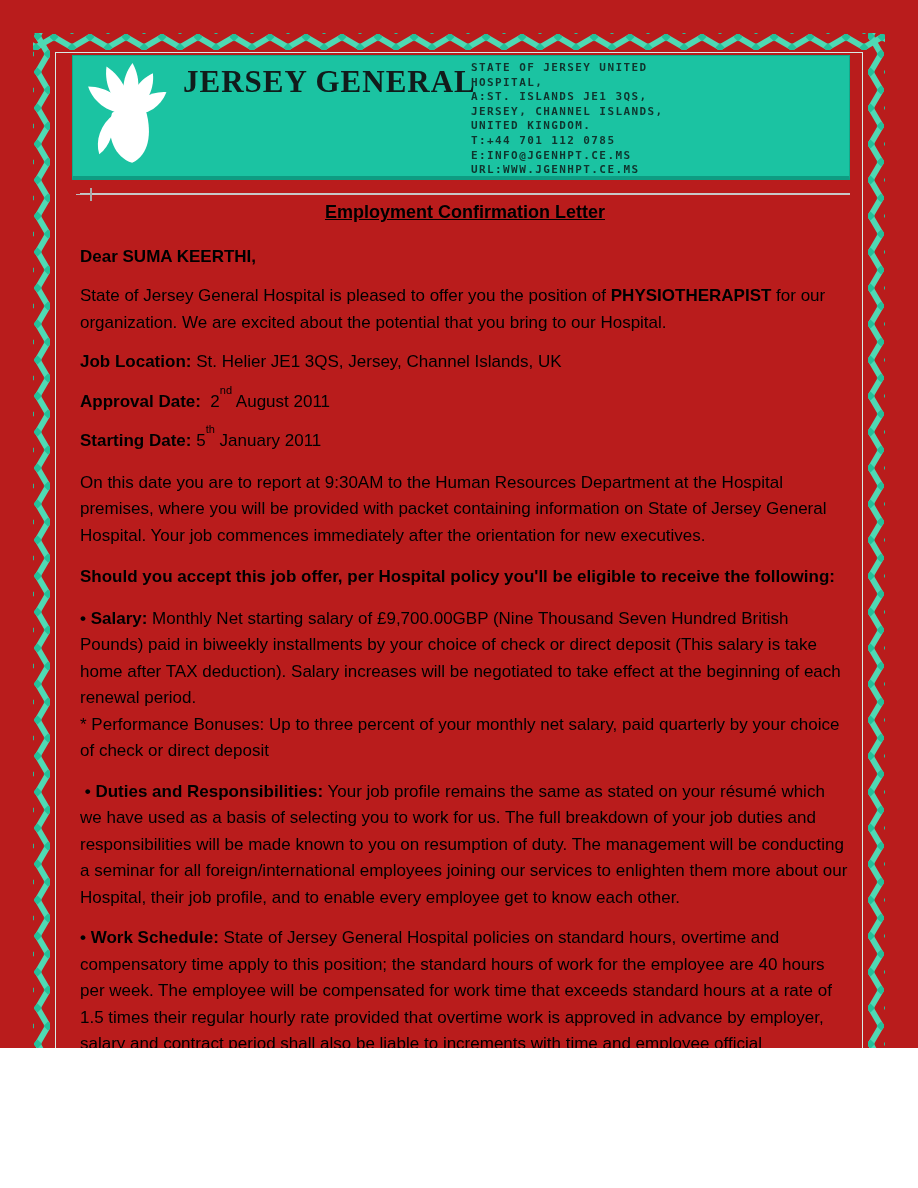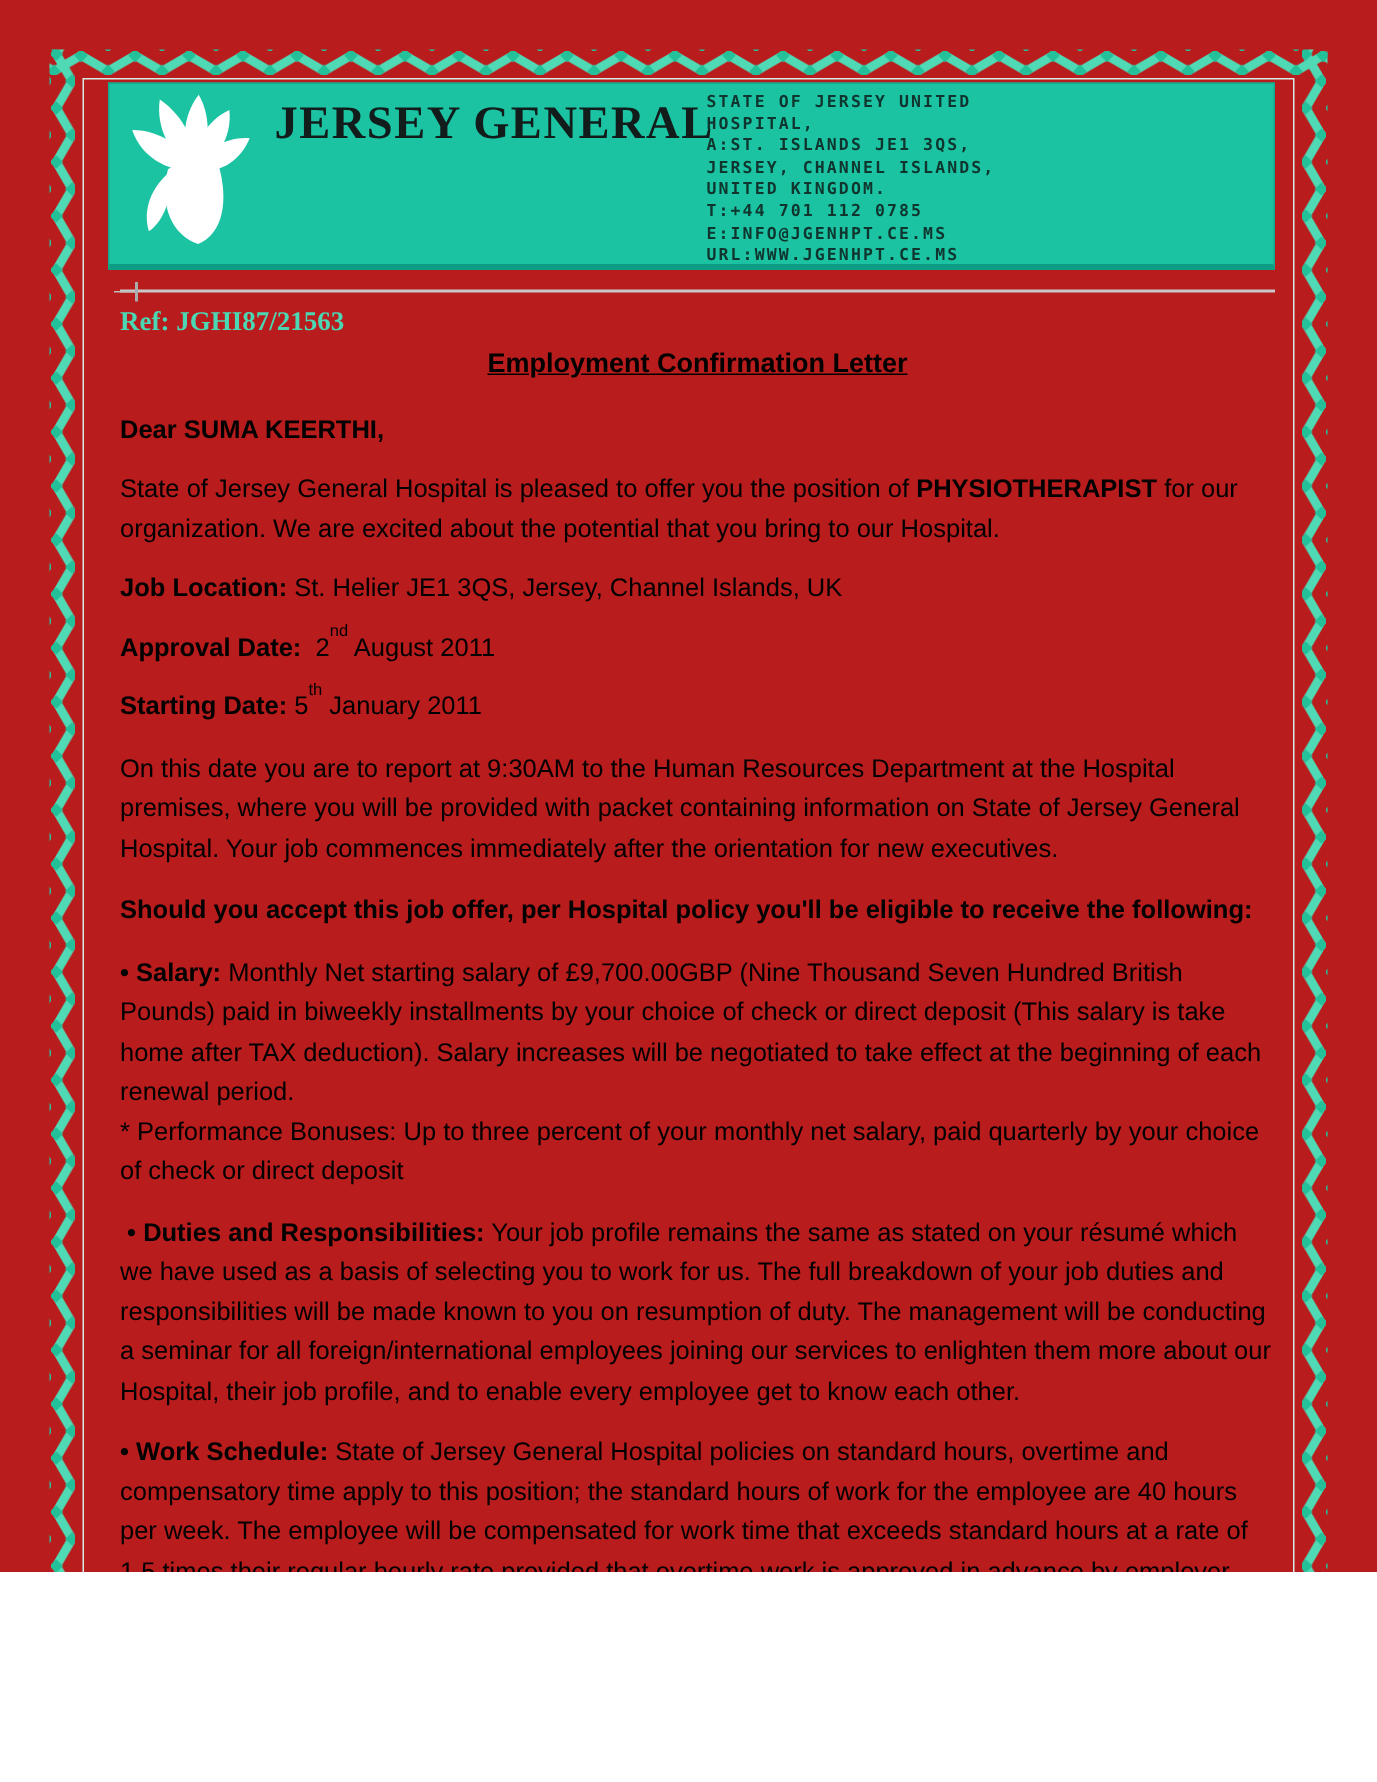--- a/index.html
+++ b/index.html
@@ -86,21 +86,20 @@
     </div>
   </div>
 
   <div class="content">
 
     <div class="divider" style="margin-top:13px;">
       <span class="stub"></span>
       <span class="tick"></span>
     </div>
 
-    <div class="ref">Ref: JGHI87/21563</div>
 
     <div class="title">Employment Confirmation Letter</div>
 
     <div class="salutation">Dear SUMA KEERTHI,</div>
 
     <p class="para" style="margin-top:16px;"><span>State of Jersey General Hospital is pleased to offer you the position of </span><b>PHYSIOTHERAPIST</b><span> for our organization. We are excited about the potential that you bring to our Hospital.</span></p>
 
     <p class="para"><b>Job Location:</b><span class="keepsp"> St. Helier JE1 3QS, Jersey, Channel Islands, UK</span></p>
 
     <p class="para"><b>Approval Date:</b><span class="keepsp">  2</span><sup class="ord">nd</sup><span class="keepsp"> August 2011</span></p>

